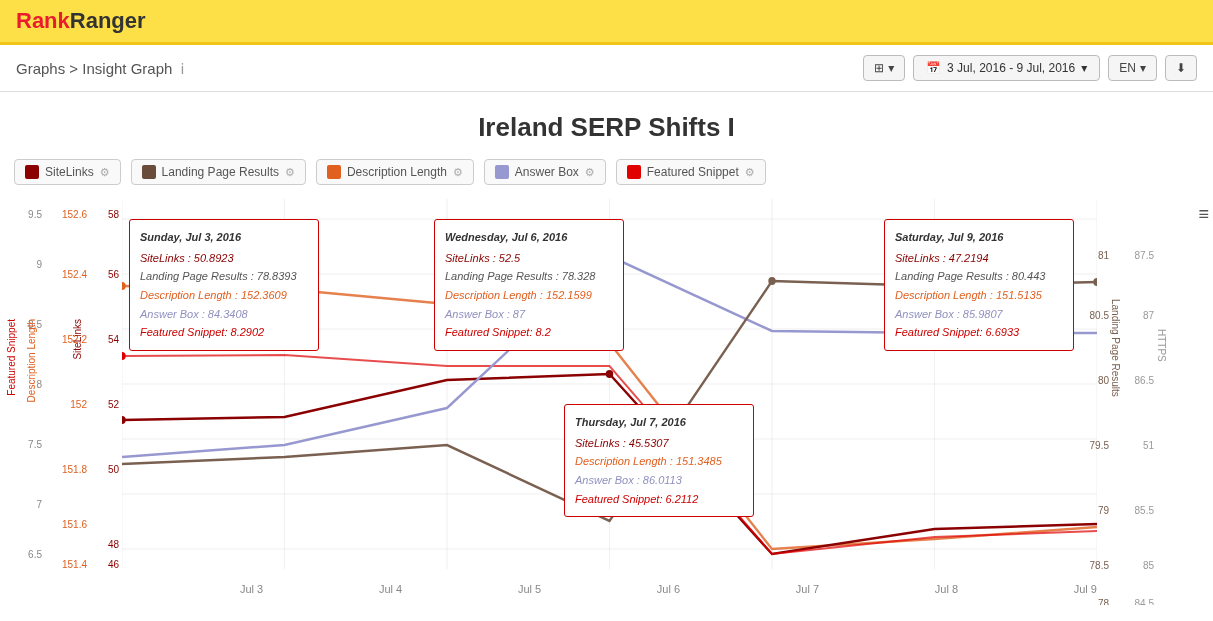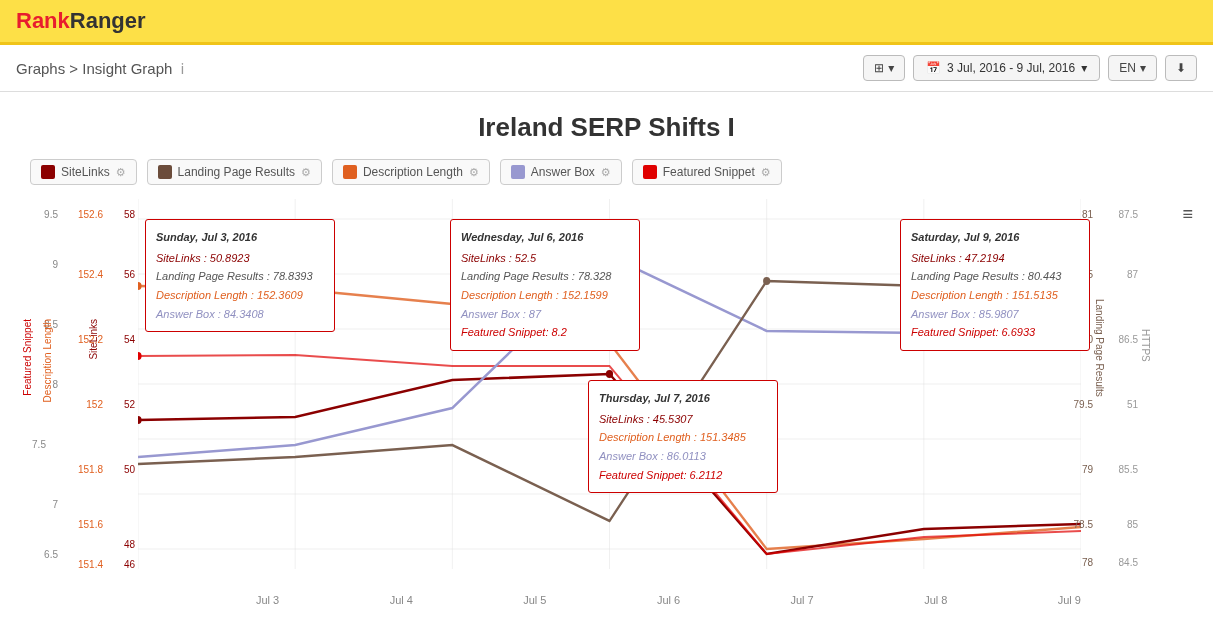--- a/index.html
+++ b/index.html
@@ -13,21 +13,21 @@
 
     
     #toolbar { display: flex; align-items: center; padding: 10px 16px; border-bottom: 1px solid #ddd; }
     #toolbar .breadcrumb { font-size: 15px; color: #333; flex: 1; }
     #toolbar .breadcrumb span { color: #555; }
     #toolbar .controls { display: flex; align-items: center; gap: 8px; }
     .ctrl-btn { border: 1px solid #bbb; background: #f5f5f5; border-radius: 4px; padding: 5px 10px; cursor: pointer; font-size: 12px; display: flex; align-items: center; gap: 4px; color: #444; }
     .date-btn { background: #f5f5f5; border: 1px solid #bbb; border-radius: 4px; padding: 5px 12px; font-size: 12px; cursor: pointer; color: #333; display: flex; align-items: center; gap: 6px; }
 
     
-    #main { padding: 10px 20px; }
+    #main { padding: 10px 4px; }
     #chart-title { text-align: center; font-size: 26px; font-weight: bold; color: #333; margin: 10px 0 16px; }
 
     
     #legend { display: flex; gap: 10px; flex-wrap: wrap; margin-bottom: 14px; padding: 0 10px; }
     .legend-btn { display: flex; align-items: center; gap: 6px; border: 1px solid #ccc; border-radius: 4px; padding: 5px 10px; background: #f9f9f9; cursor: pointer; font-size: 12px; color: #555; }
     .legend-dot { width: 14px; height: 14px; border-radius: 2px; display: inline-block; }
     .gear-icon { color: #aaa; font-size: 11px; }
 
     
     #chart-container { position: relative; width: 100%; height: 380px; }
@@ -37,21 +37,21 @@
     .tooltip-box { position: absolute; background: white; border: 1.5px solid #c00; border-radius: 3px; padding: 8px 10px; font-size: 11px; line-height: 1.7; min-width: 190px; pointer-events: none; font-style: italic; }
     .tooltip-box .t-date { font-weight: bold; color: #333; margin-bottom: 2px; }
     .tooltip-box .t-sl { color: #8b0000; }
     .tooltip-box .t-lp { color: #555; }
     .tooltip-box .t-dl { color: #e06020; }
     .tooltip-box .t-ab { color: #9090c0; }
     .tooltip-box .t-fs { color: #c00; }
 
     
     .y-label-left { position: absolute; font-size: 10px; color: #888; text-align: right; }
-    .y-label-right { position: absolute; font-size: 10px; color: #888; text-align: left; }
+    .y-label-right { position: absolute; font-size: 10px; color: #888; text-align: left; margin-top: 41px; }
     .axis-title { position: absolute; font-size: 11px; color: #c00; writing-mode: vertical-rl; transform: rotate(180deg); white-space: nowrap; }
     .axis-title-dl { position: absolute; font-size: 11px; color: #e06020; writing-mode: vertical-rl; transform: rotate(180deg); white-space: nowrap; }
     .axis-title-sl { position: absolute; font-size: 11px; color: #8b0000; writing-mode: vertical-rl; transform: rotate(180deg); white-space: nowrap; }
 
     
     .x-labels { display: flex; justify-content: space-between; padding: 4px 80px 0 80px; font-size: 11px; color: #888; }
   </style>
 </head>
 <body>
 
@@ -117,21 +117,21 @@
     </button>
   </div>
 
   <div id="chart-container">
 
     <div style="position:absolute; left:0; top:0; width:40px; height:370px;">
       <div class="y-label-left" style="top:10px; left:0; width:38px;">9.5</div>
       <div class="y-label-left" style="top:60px; left:0; width:38px;">9</div>
       <div class="y-label-left" style="top:120px; left:0; width:38px;">8.5</div>
       <div class="y-label-left" style="top:180px; left:0; width:38px;">8</div>
-      <div class="y-label-left" style="top:240px; left:0; width:38px;text-align:center;">7.5</div>
+      <div class="y-label-left" style="top:240px; left:0; width:38px;">7.5</div>
       <div class="y-label-left" style="top:300px; left:0; width:38px;">7</div>
       <div class="y-label-left" style="top:350px; left:0; width:38px;">6.5</div>
     </div>
 
     <div style="position:absolute; left:40px; top:0; width:45px; height:370px;">
       <div class="y-label-left" style="top:10px; left:0; width:43px; color:#e06020;">152.6</div>
       <div class="y-label-left" style="top:70px; left:0; width:43px; color:#e06020;">152.4</div>
       <div class="y-label-left" style="top:135px; left:0; width:43px; color:#e06020;">152.2</div>
       <div class="y-label-left" style="top:200px; left:0; width:43px; color:#e06020;">152</div>
       <div class="y-label-left" style="top:265px; left:0; width:43px; color:#e06020;">151.8</div>
@@ -216,51 +216,52 @@
     <div style="position:absolute; right:42px; top:130px; writing-mode:vertical-rl; font-size:10px; color:#999;">HTTPS</div>
 
     <div style="position:absolute; right:0; top:5px; font-size:18px; color:#555; cursor:pointer;">≡</div>
 
     <div class="tooltip-box" style="left:125px; top:20px;">
       <div class="t-date">Sunday, Jul 3, 2016</div>
       <div class="t-sl">SiteLinks : <span>50.8923</span></div>
       <div class="t-lp">Landing Page Results : <span>78.8393</span></div>
       <div class="t-dl">Description Length : <span>152.3609</span></div>
       <div class="t-ab">Answer Box : <span>84.3408</span></div>
+      <div class="t-fs">Featured Snippet: <span>8.2902</span></div>
     </div>
 
     <div class="tooltip-box" style="left:430px; top:20px;">
       <div class="t-date">Wednesday, Jul 6, 2016</div>
       <div class="t-sl">SiteLinks : <span>52.5</span></div>
       <div class="t-lp">Landing Page Results : <span>78.328</span></div>
       <div class="t-dl">Description Length : <span>152.1599</span></div>
       <div class="t-ab">Answer Box : <span>87</span></div>
       <div class="t-fs">Featured Snippet: <span>8.2</span></div>
     </div>
 
-    <div class="tooltip-box" style="left:560px; top:181px;margin-left:8px;">
+    <div class="tooltip-box" style="left:560px; top:205px;">
       <div class="t-date">Thursday, Jul 7, 2016</div>
       <div class="t-sl">SiteLinks : <span>45.5307</span></div>
       <div class="t-dl">Description Length : <span>151.3485</span></div>
       <div class="t-ab">Answer Box : <span>86.0113</span></div>
       <div class="t-fs">Featured Snippet: <span>6.2112</span></div>
     </div>
 
     <div class="tooltip-box" style="left:880px; top:20px;">
       <div class="t-date">Saturday, Jul 9, 2016</div>
       <div class="t-sl">SiteLinks : <span>47.2194</span></div>
       <div class="t-lp">Landing Page Results : <span>80.443</span></div>
       <div class="t-dl">Description Length : <span>151.5135</span></div>
       <div class="t-ab">Answer Box : <span>85.9807</span></div>
       <div class="t-fs">Featured Snippet: <span>6.6933</span></div>
     </div>
 
   </div>
 
-  <div class="x-labels" style="padding: 4px 0 0 118px; display:flex; justify-content:space-between; width: calc(100% - 230px); margin-left:118px;margin-top:11px;">
+  <div class="x-labels" style="padding: 4px 0 0 118px; display:flex; justify-content:space-between; width: calc(100% - 230px); margin-left:118px;">
     <span>Jul 3</span>
     <span>Jul 4</span>
     <span>Jul 5</span>
     <span>Jul 6</span>
     <span>Jul 7</span>
     <span>Jul 8</span>
     <span>Jul 9</span>
   </div>
 
 </div>

